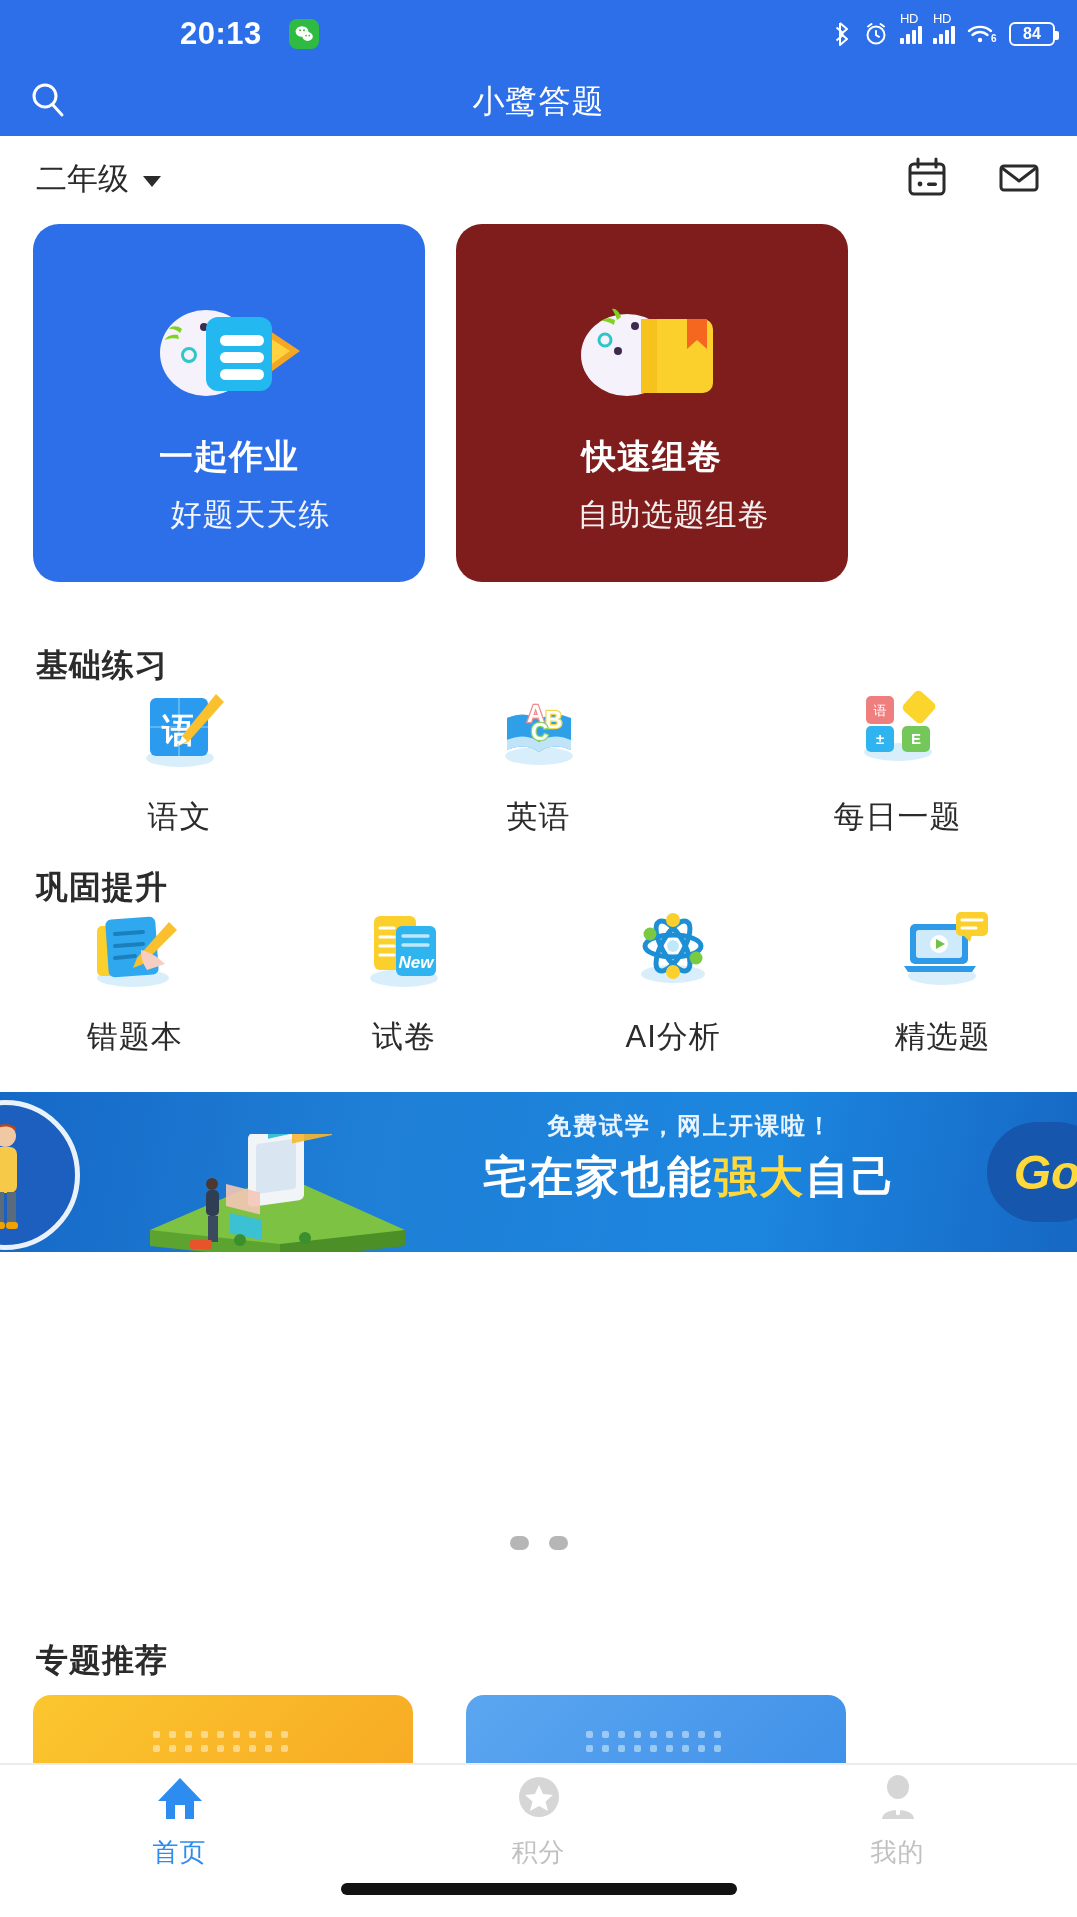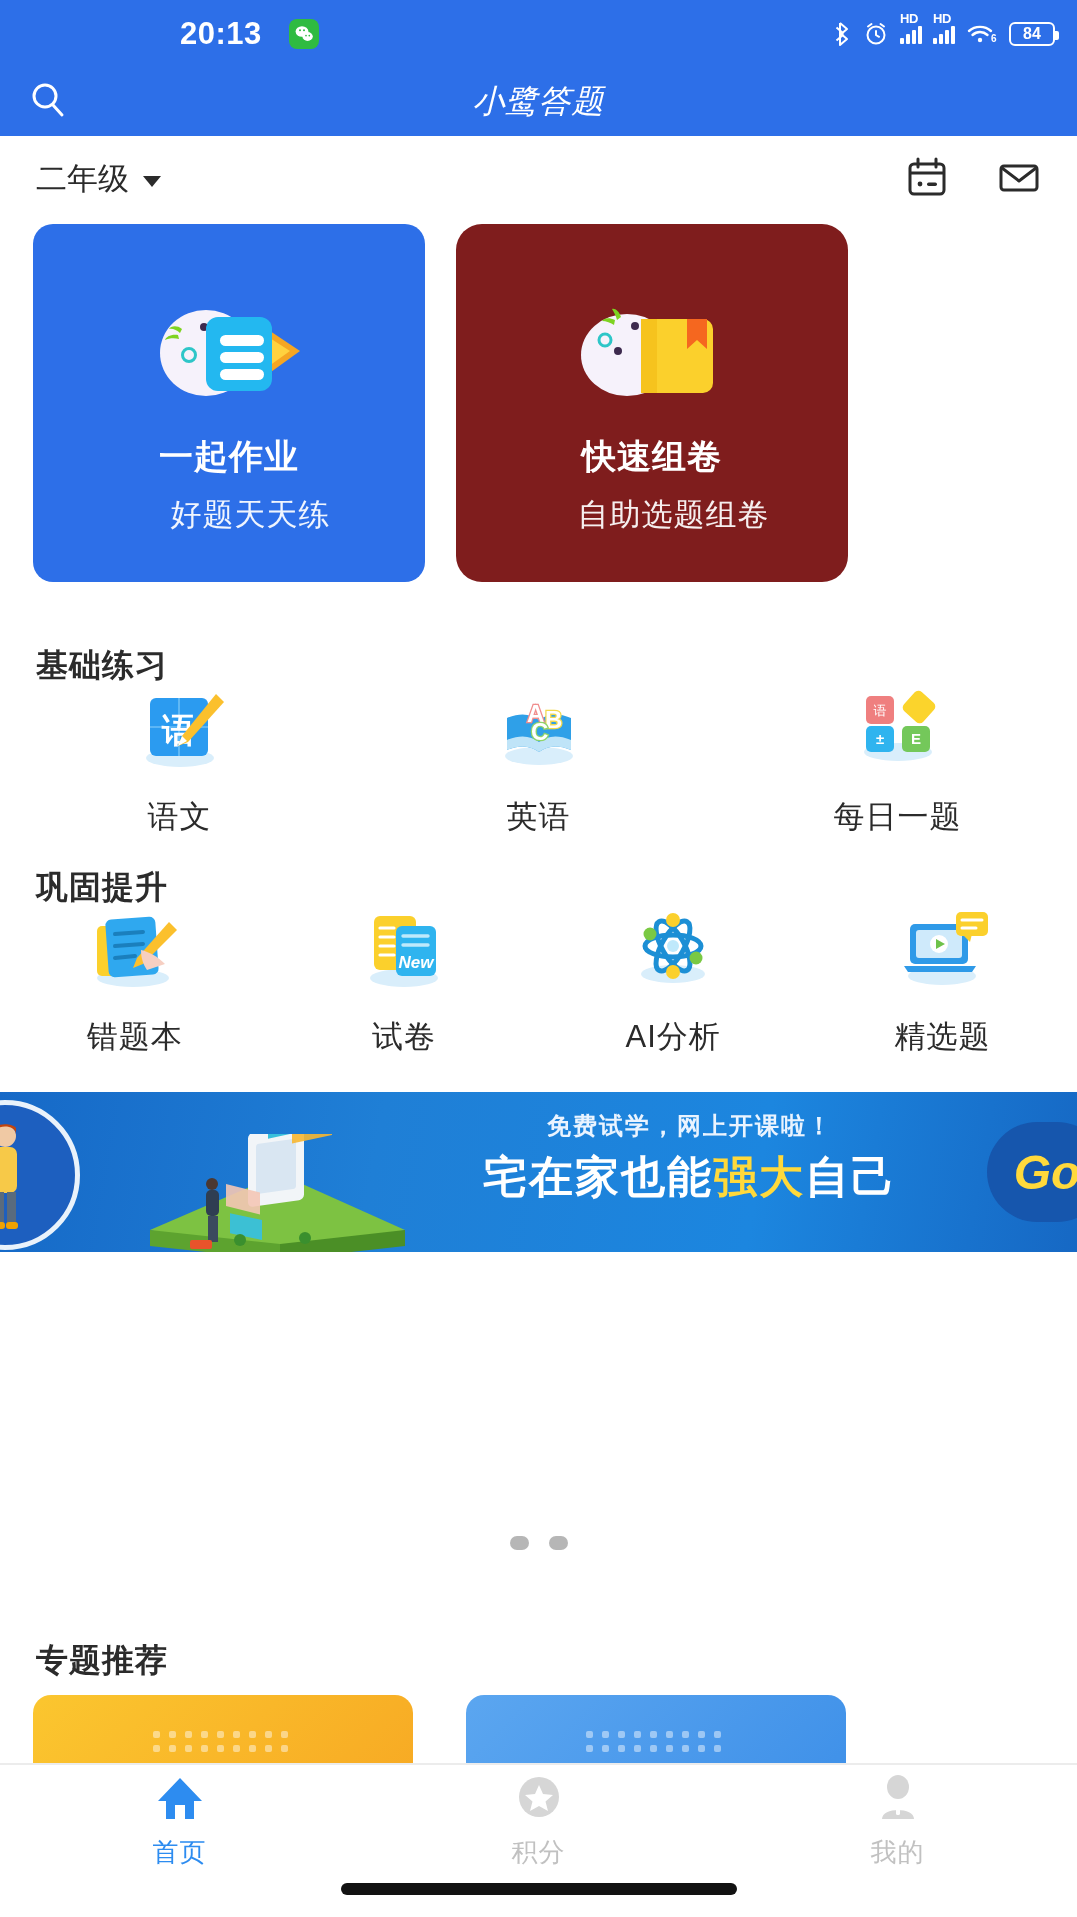--- a/index.html
+++ b/index.html
@@ -29,33 +29,32 @@
   .sb-right {
     position: absolute; right: 22px; top: 50%; transform: translateY(-50%);
     display: flex; align-items: center; gap: 11px;
   }
   .ic { display: flex; align-items: flex-end; }
   .bars { display: flex; align-items: flex-end; gap: 2px; height: 20px; }
   .bars i { display: block; width: 4px; background: #fff; border-radius: 1px; }
   .bars i:nth-child(1){ height:6px; } .bars i:nth-child(2){ height:10px; }
   .bars i:nth-child(3){ height:14px; } .bars i:nth-child(4){ height:18px; }
   .hdwrap { position: relative; display: flex; align-items: flex-end; }
-  .hdlabel { position: absolute; top: -13px; left: 0px; font-size: 13px; color: #fff; font-weight: bold; letter-spacing: -0.3px; }
+  .hdlabel { position: absolute; top: -13px; left: 0px; font-size: 13px; color: #fff; font-weight: normal; letter-spacing: -0.3px; }
   .battery {
     width: 46px; height: 24px; border: 2px solid #fff; border-radius: 6px;
     display: flex; align-items: center; justify-content: center; position: relative;
   }
   .battery::after { content:""; position:absolute; right:-6px; top:7px; width:4px; height:9px; background:#fff; border-radius:0 2px 2px 0; }
   .battery span { font-size: 16px; color: #fff; font-weight: bold; line-height:1; }
 
   
   .appbar {
     position: absolute; top: 68px; left: 0; width: 1077px; height: 68px;
     background: #2d6fe8;
-    font-style: italic;
   }
   .appbar-title {
     position: absolute; left: 50%; top: 50%; transform: translate(-50%,-50%);
     color: #fff; font-size: 32px; letter-spacing: 1px;
   }
   .appbar-search { position: absolute; left: 28px; top: 50%; transform: translateY(-50%); cursor: pointer; }
 
   
   .subheader {
     position: absolute; top: 136px; left: 0; width: 1077px; height: 86px;
@@ -68,21 +67,21 @@
   .grade-label { font-size: 31px; color: #2b2b2b; }
   .caret { width: 0; height: 0; border-left: 9px solid transparent; border-right: 9px solid transparent; border-top: 11px solid #2b2b2b; margin-top: 4px; }
   .hdr-actions { position: absolute; right: 36px; top: 50%; transform: translateY(-50%); display: flex; align-items: center; gap: 48px; }
 
   
   .bigcards { position: absolute; top: 224px; left: 0; width: 1077px; height: 362px; }
   .bigcard {
     position: absolute; top: 0; width: 392px; height: 358px; border-radius: 26px;
     display: flex; flex-direction: column; align-items: center; cursor: pointer;
   }
-  .bigcard.left  { left: 33px;  background: #2d6fe8; border-radius: 20px; }
+  .bigcard.left  { left: 33px;  background: #2d6fe8; }
   .bigcard.right { left: 456px; background: #7f1d1d; }
   .bc-icon { margin-top: 68px; height: 118px; display:flex; align-items:center; justify-content:center; }
   .bc-title { margin-top: 24px; font-size: 34px; font-weight: bold; color: #ffffff; letter-spacing: 1px; }
   .bc-sub { margin-top: 14px; font-size: 31px; color: rgba(255,255,255,0.93); letter-spacing: 1px; margin-left: 43px; }
 
   
   .section-title {
     position: absolute; left: 36px; font-size: 32px; font-weight: bold; color: #2b2b2b; letter-spacing: 1px; margin-top: 24px;
   }
   #st-basic { top: 620px; }

